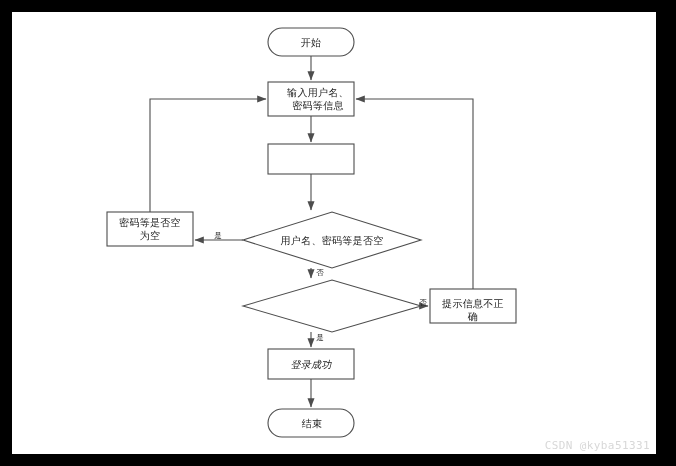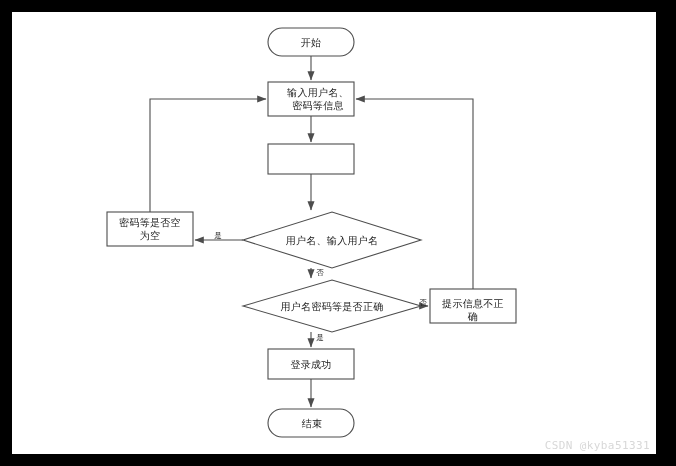--- a/index.html
+++ b/index.html
@@ -126,31 +126,30 @@
         <path d="M299,367 L299,395" marker-end="url(#arrow)"></path>
       </g>
     </svg>
 
     <div class="node-text" style="left:256px; top:16px; width:86px; height:28px;">开始</div>
 
     <div class="node-text" style="left:256px; top:70px; width:100px; height:34px;">输入用户名、
 密码等信息</div>
 
 
-    <div class="node-text" style="left:225px; top:218px; width:190px; height:20px;">用户名、输入用户名</div>
+    <div class="node-text" style="left:225px; top:218px; width:190px; height:20px;">用户名、密码等是否空</div>
 
     <div class="node-text" style="left:95px; top:200px; width:86px; height:34px;">密码等是否空
 为空</div>
 
-    <div class="node-text" style="left:225px; top:284px; width:190px; height:20px;">用户名密码等是否正确</div>
 
     <div class="node-text" style="left:418px; top:277px; width:86px; height:42px;">提示信息不正
 确</div>
 
-    <div class="node-text" style="left:256px; top:337px; width:86px; height:30px;">登录成功</div>
+    <div class="node-text" style="left:256px; top:337px; width:86px; height:30px;font-style:italic;">登录成功</div>
 
     <div class="node-text" style="left:256px; top:397px; width:88px; height:28px;">结束</div>
 
     <div class="edge-label" style="left:199px; top:219px; width:14px;">是</div>
 
     <div class="edge-label" style="left:301px; top:256px; width:14px;">否</div>
 
     <div class="edge-label" style="left:404px; top:286px; width:14px;">否</div>
 
     <div class="edge-label" style="left:301px; top:321px; width:14px;">是</div>

